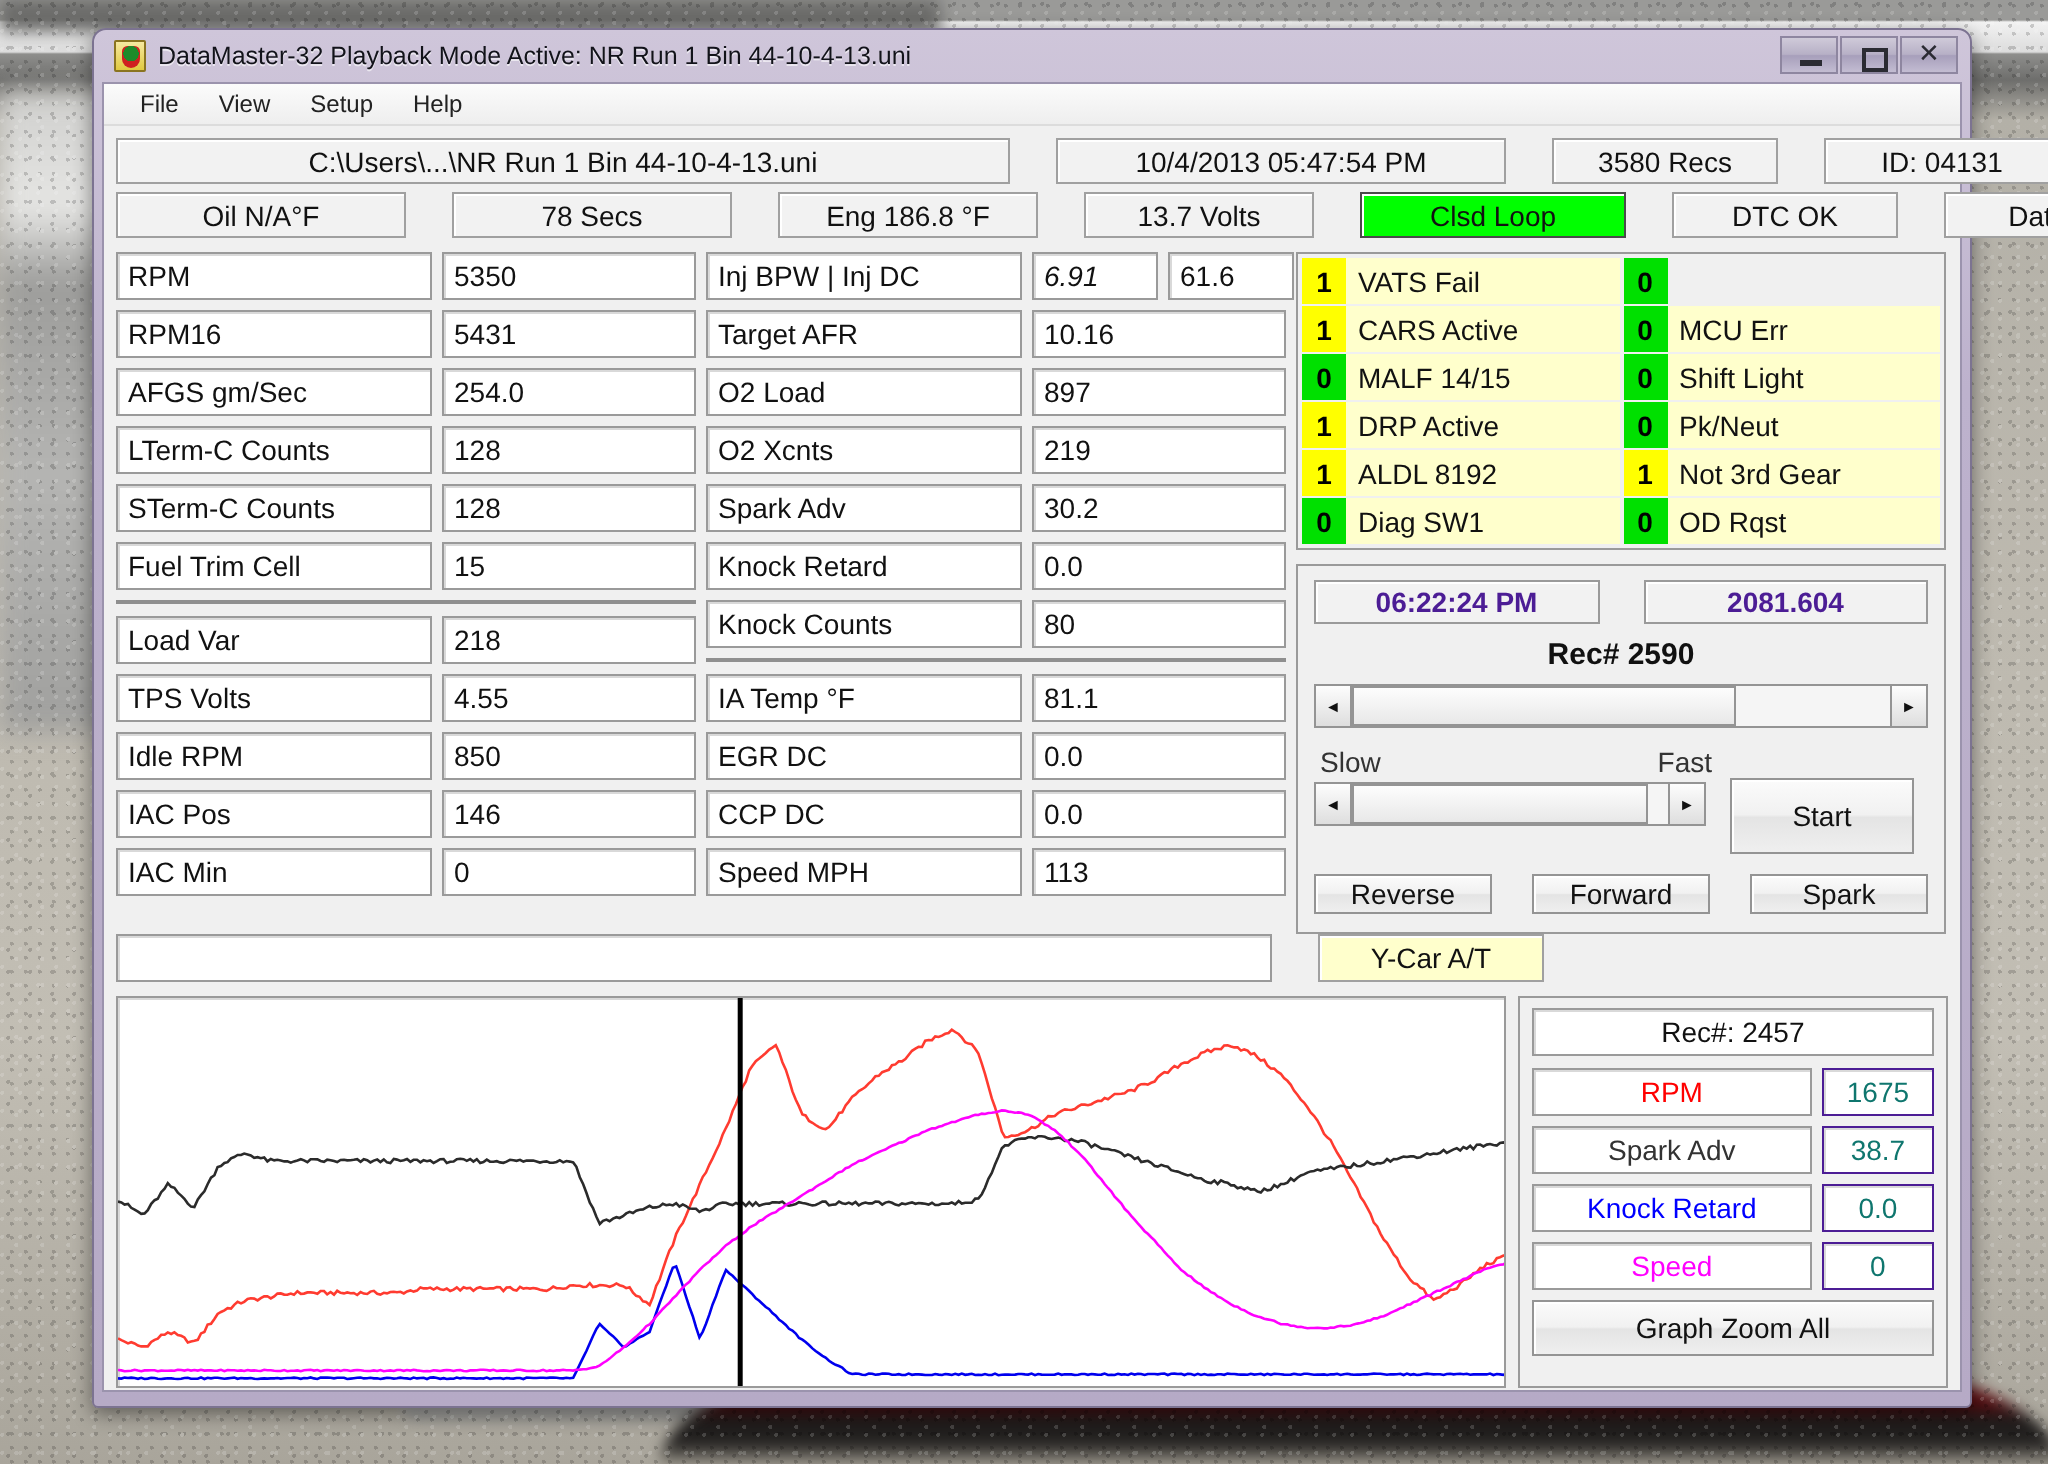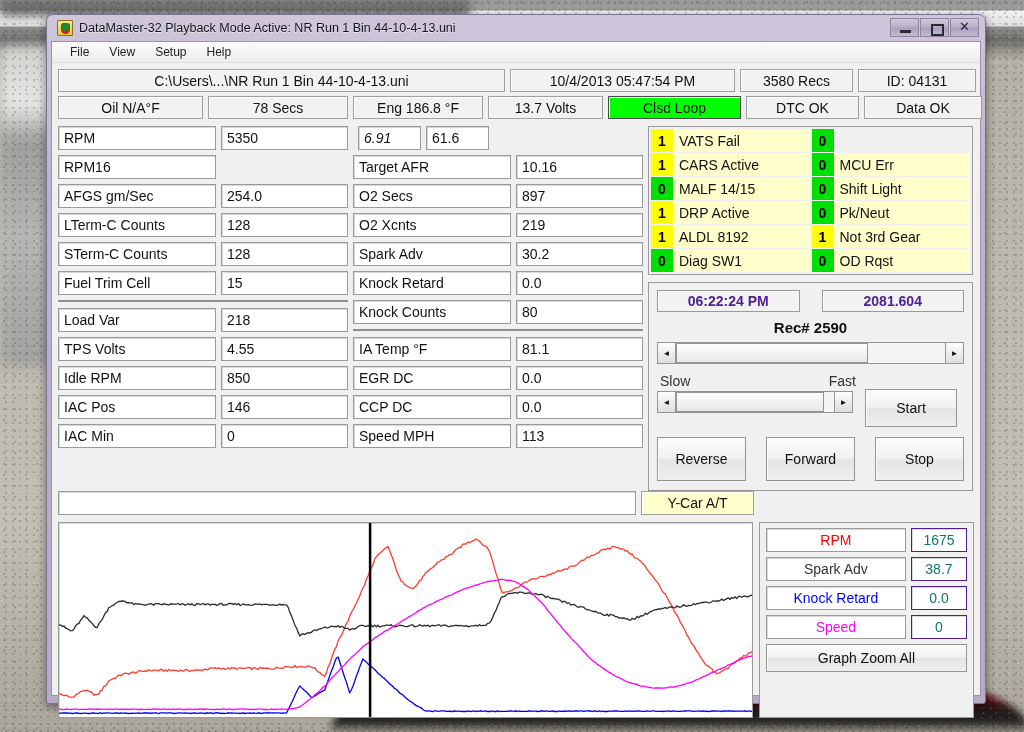--- a/index.html
+++ b/index.html
@@ -116,21 +116,21 @@
     height: 21px;
     background: linear-gradient(to bottom,#fbfbfb,#eeeeee);
     border-bottom: 1px solid #dcdcdc;
     display: flex; align-items: center;
     padding-left: 8px;
     font-size: 12px; color: #222;
   }
   #menubar .mi { padding: 1px 10px; cursor: default; }
 
   
-  .hrow { display: flex; padding: 0 6px; gap: 5px; border-radius: 10px; }
+  .hrow { display: flex; padding: 0 6px; gap: 23px; border-radius: 10px; }
   #hrow1 { margin-top: 6px; }
   #hrow2 { margin-top: 4px; }
   .cell {
     border: 1px solid #a0a0a0;
     background: #f2f2f2;
     box-shadow: inset 1px 1px 0 #ffffff;
     height: 23px;
     display:flex; align-items:center; justify-content:center;
     font-size: 14px; color:#111; white-space: nowrap;
   }
@@ -232,21 +232,21 @@
   .btn {
     border:1px solid #949494;
     background: linear-gradient(to bottom,#fbfbfb 0%,#f1f1f1 48%,#e4e4e4 52%,#efefef 100%);
     box-shadow: inset 1px 1px 0 #ffffff;
     font-size:14px; color:#111;
     display:flex; align-items:center; justify-content:center;
     cursor:default;
   }
   #btn-start { width:92px; height:38px; margin-top:-2px; }
   .btn-row { display:flex; gap:20px; margin-top:10px; }
-  .btn-row .btn { width:92px; height:44px; }
+  .btn-row .btn { width:92px; height:20px; }
 
   
   #graph-wrap { display:flex; padding: 7px 6px 0 6px; gap:6px; }
   #graph-panel {
     width: 698px; height: 196px;
     border:1px solid #9a9a9a;
     background:#ffffff;
     box-shadow: inset 1px 1px 0 #d9d9d9;
     position:relative; overflow:hidden;
   }
@@ -330,20 +330,21 @@
     <div id="body-wrap">
 
       <div class="field-col">
         <div id="left-g1">
             <div class="frow">
               <div class="fname">RPM</div>
               <div class="fval">5350</div>
             </div>
             <div class="frow">
               <div class="fname">RPM16</div>
+              <div class="fval">5431</div>
             </div>
             <div class="frow">
               <div class="fname">AFGS gm/Sec</div>
               <div class="fval">254.0</div>
             </div>
             <div class="frow">
               <div class="fname">LTerm-C Counts</div>
               <div class="fval">128</div>
             </div>
             <div class="frow">
@@ -376,29 +377,30 @@
             <div class="frow">
               <div class="fname">IAC Min</div>
               <div class="fval">0</div>
             </div>
           </div>
       </div>
 
       <div class="field-col">
         <div id="mid-g1">
             <div class="frow">
+              <div class="fname">Inj BPW  |  Inj DC</div>
               <div class="fval half">6.91</div>
               <div class="fval half2">61.6</div>
             </div>
             <div class="frow">
               <div class="fname">Target AFR</div>
               <div class="fval">10.16</div>
             </div>
             <div class="frow">
-              <div class="fname">O2 Secs</div>
+              <div class="fname">O2 Load</div>
               <div class="fval">897</div>
             </div>
             <div class="frow">
               <div class="fname">O2 Xcnts</div>
               <div class="fval">219</div>
             </div>
             <div class="frow">
               <div class="fname">Spark Adv</div>
               <div class="fval">30.2</div>
             </div>
@@ -516,21 +518,21 @@
                 <div class="sb-thumb"></div>
               </div>
               <div class="sb-arrow">►</div>
             </div>
             <div class="btn" id="btn-start">Start</div>
           </div>
 
           <div class="btn-row">
             <div class="btn">Reverse</div>
             <div class="btn">Forward</div>
-            <div class="btn">Stop</div>
+            <div class="btn">Spark</div>
           </div>
         </div>
       </div>
     </div>
 
     <div class="hrow" style="margin-top:0px;">
       <div class="fname" style="flex:0 0 578px; background:#ffffff;"></div>
       <div class="cell" style="flex:0 0 113px; background:#ffffcc; height:24px;">Y-Car A/T</div>
     </div>
 
@@ -539,20 +541,21 @@
         <svg id="graph-svg" width="696" height="194" viewBox="0 0 696 194" preserveAspectRatio="none">
             <path d="M0.0 170.2 L1.7 171.1 L3.3 171.8 L5.0 172.7 L6.6 172.1 L8.3 172.7 L10.0 173.8 L11.6 174.2 L13.3 174.2 L14.9 174.2 L16.6 172.0 L18.3 170.9 L19.9 170.3 L21.6 168.4 L23.3 168.4 L24.9 167.2 L26.6 168.0 L28.2 167.1 L29.9 168.5 L31.6 168.9 L33.2 169.7 L34.9 172.2 L36.5 171.7 L38.2 171.4 L39.9 170.9 L41.5 167.7 L43.2 167.0 L44.8 163.3 L46.5 162.9 L48.2 160.5 L49.8 158.0 L51.5 157.0 L53.2 156.2 L54.8 155.1 L56.5 155.3 L58.1 153.4 L59.8 151.9 L61.5 152.7 L63.1 151.9 L64.8 150.5 L66.4 150.1 L68.1 150.3 L69.8 151.2 L71.4 150.1 L73.1 149.2 L74.7 149.1 L76.4 150.2 L78.1 149.2 L79.7 147.8 L81.4 147.7 L83.1 148.3 L84.7 148.4 L86.4 147.8 L88.0 148.4 L89.7 146.6 L91.4 147.9 L93.0 147.8 L94.7 147.2 L96.3 147.2 L98.0 147.4 L99.7 147.9 L101.3 146.5 L103.0 146.5 L104.6 148.2 L106.3 147.0 L108.0 148.3 L109.6 146.4 L111.3 147.4 L113.0 147.7 L114.6 147.2 L116.3 147.6 L117.9 147.5 L119.6 148.5 L121.3 147.0 L122.9 147.8 L124.6 148.0 L126.2 146.8 L127.9 146.4 L129.6 147.9 L131.2 148.3 L132.9 147.4 L134.5 147.7 L136.2 147.0 L137.9 146.9 L139.5 147.1 L141.2 146.9 L142.9 147.7 L144.5 146.7 L146.2 146.2 L147.8 146.8 L149.5 146.3 L151.2 144.7 L152.8 145.2 L154.5 145.2 L156.1 144.8 L157.8 145.8 L159.5 144.8 L161.1 145.6 L162.8 146.0 L164.4 145.3 L166.1 146.5 L167.8 145.8 L169.4 144.7 L171.1 146.2 L172.8 144.6 L174.4 145.2 L176.1 144.9 L177.7 146.4 L179.4 145.1 L181.1 144.6 L182.7 145.3 L184.4 145.4 L186.0 145.2 L187.7 145.2 L189.4 144.5 L191.0 144.6 L192.7 146.5 L194.3 144.8 L196.0 144.6 L197.7 145.9 L199.3 146.3 L201.0 144.4 L202.7 145.3 L204.3 145.0 L206.0 145.3 L207.6 145.0 L209.3 145.3 L211.0 145.9 L212.6 146.2 L214.3 146.4 L215.9 145.6 L217.6 144.3 L219.3 145.1 L220.9 145.1 L222.6 145.4 L224.2 145.1 L225.9 143.7 L227.6 143.6 L229.2 143.9 L230.9 143.9 L232.6 144.5 L234.2 144.4 L235.9 142.6 L237.5 144.5 L239.2 144.2 L240.9 143.5 L242.5 143.6 L244.2 143.9 L245.8 144.4 L247.5 143.8 L249.2 142.7 L250.8 143.6 L252.5 144.1 L254.1 145.1 L255.8 144.6 L257.5 147.3 L259.1 148.9 L260.8 149.4 L262.5 151.7 L264.1 152.0 L265.8 153.5 L267.4 149.6 L269.1 143.9 L270.8 140.9 L272.4 135.8 L274.1 130.7 L275.7 126.3 L277.4 123.7 L279.1 117.9 L280.7 114.8 L282.4 112.5 L284.0 108.9 L285.7 104.8 L287.4 100.4 L289.0 98.3 L290.7 93.2 L292.4 89.4 L294.0 87.2 L295.7 83.3 L297.3 80.2 L299.0 76.5 L300.7 73.0 L302.3 68.4 L304.0 64.9 L305.6 61.8 L307.3 56.5 L309.0 53.0 L310.6 48.7 L312.3 44.4 L313.9 41.9 L315.6 36.2 L317.3 33.8 L318.9 31.6 L320.6 30.3 L322.3 28.9 L323.9 27.5 L325.6 25.8 L327.2 24.8 L328.9 23.6 L330.6 27.2 L332.2 32.1 L333.9 35.8 L335.5 40.8 L337.2 46.7 L338.9 50.9 L340.5 54.2 L342.2 58.2 L343.8 58.7 L345.5 61.5 L347.2 62.4 L348.8 63.5 L350.5 64.6 L352.2 65.2 L353.8 65.6 L355.5 64.5 L357.1 62.7 L358.8 60.7 L360.5 57.5 L362.1 57.2 L363.8 53.7 L365.4 51.8 L367.1 49.3 L368.8 48.2 L370.4 46.5 L372.1 45.6 L373.7 44.5 L375.4 42.7 L377.1 41.2 L378.7 39.1 L380.4 38.9 L382.1 37.1 L383.7 36.5 L385.4 35.9 L387.0 33.6 L388.7 33.2 L390.4 31.7 L392.0 31.7 L393.7 30.5 L395.3 28.5 L397.0 26.4 L398.7 25.3 L400.3 24.4 L402.0 24.5 L403.6 21.3 L405.3 21.0 L407.0 21.1 L408.6 19.2 L410.3 19.5 L412.0 18.8 L413.6 17.9 L415.3 17.5 L416.9 15.8 L418.6 17.0 L420.3 18.0 L421.9 19.7 L423.6 22.1 L425.2 22.8 L426.9 23.1 L428.6 25.4 L430.2 27.8 L431.9 32.8 L433.5 37.9 L435.2 44.1 L436.9 50.2 L438.5 54.6 L440.2 60.4 L441.9 66.8 L443.5 69.6 L445.2 69.5 L446.8 68.8 L448.5 68.9 L450.2 68.5 L451.8 67.6 L453.5 67.1 L455.1 66.1 L456.8 64.6 L458.5 64.9 L460.1 64.1 L461.8 62.0 L463.4 60.9 L465.1 59.1 L466.8 59.2 L468.4 59.0 L470.1 57.5 L471.8 56.4 L473.4 55.7 L475.1 55.9 L476.7 56.0 L478.4 55.5 L480.1 54.2 L481.7 53.3 L483.4 53.3 L485.0 53.6 L486.7 53.1 L488.4 52.1 L490.0 51.4 L491.7 51.5 L493.3 50.0 L495.0 50.6 L496.7 49.3 L498.3 48.0 L500.0 48.0 L501.7 47.9 L503.3 47.6 L505.0 46.2 L506.6 46.0 L508.3 46.5 L510.0 43.9 L511.6 43.1 L513.3 43.0 L514.9 43.3 L516.6 42.4 L518.3 41.8 L519.9 39.6 L521.6 38.2 L523.2 37.1 L524.9 37.4 L526.6 35.4 L528.2 34.0 L529.9 34.8 L531.6 32.9 L533.2 32.3 L534.9 32.3 L536.5 31.0 L538.2 30.2 L539.9 29.7 L541.5 27.4 L543.2 27.0 L544.8 25.9 L546.5 26.9 L548.2 25.5 L549.8 25.5 L551.5 25.6 L553.1 23.7 L554.8 23.6 L556.5 24.2 L558.1 24.7 L559.8 24.7 L561.5 26.3 L563.1 25.7 L564.8 26.3 L566.4 28.1 L568.1 27.6 L569.8 29.8 L571.4 31.3 L573.1 30.9 L574.7 33.8 L576.4 35.2 L578.1 35.3 L579.7 36.8 L581.4 37.9 L583.0 40.0 L584.7 41.4 L586.4 43.4 L588.0 46.3 L589.7 48.4 L591.4 50.8 L593.0 52.3 L594.7 54.6 L596.3 57.2 L598.0 58.9 L599.7 61.2 L601.3 64.2 L603.0 67.9 L604.6 69.7 L606.3 71.0 L608.0 74.5 L609.6 77.4 L611.3 80.1 L612.9 83.0 L614.6 86.7 L616.3 89.9 L617.9 92.2 L619.6 95.1 L621.3 99.5 L622.9 101.7 L624.6 104.8 L626.2 107.8 L627.9 112.3 L629.6 114.2 L631.2 117.8 L632.9 120.8 L634.5 122.4 L636.2 125.3 L637.9 128.3 L639.5 130.0 L641.2 134.0 L642.8 136.2 L644.5 138.5 L646.2 141.0 L647.8 142.6 L649.5 143.1 L651.2 144.9 L652.8 145.5 L654.5 148.7 L656.1 149.1 L657.8 150.8 L659.5 150.0 L661.1 149.6 L662.8 148.0 L664.4 147.6 L666.1 145.9 L667.8 145.8 L669.4 145.3 L671.1 142.6 L672.7 141.0 L674.4 140.6 L676.1 139.8 L677.7 137.6 L679.4 137.2 L681.1 135.0 L682.7 135.2 L684.4 132.5 L686.0 133.1 L687.7 132.6 L689.4 130.1 L691.0 129.6 L692.7 128.8 L694.3 128.9 L696.0 129.0" fill="none" stroke="#ff3b30" stroke-width="1.3" vector-effect="non-scaling-stroke"></path>
             <path d="M0.0 101.8 L1.7 102.2 L3.3 103.3 L5.0 103.0 L6.6 104.9 L8.3 105.8 L10.0 106.8 L11.6 107.9 L13.3 107.7 L14.9 106.1 L16.6 102.9 L18.3 101.1 L19.9 100.4 L21.6 97.1 L23.3 95.3 L24.9 92.6 L26.6 94.4 L28.2 94.9 L29.9 97.3 L31.6 98.8 L33.2 100.4 L34.9 102.8 L36.5 104.3 L38.2 104.5 L39.9 100.7 L41.5 98.6 L43.2 96.7 L44.8 93.1 L46.5 89.8 L48.2 88.6 L49.8 84.5 L51.5 84.0 L53.2 82.5 L54.8 82.1 L56.5 80.2 L58.1 79.5 L59.8 78.5 L61.5 78.5 L63.1 77.8 L64.8 78.2 L66.4 78.7 L68.1 79.9 L69.8 79.6 L71.4 80.1 L73.1 79.7 L74.7 81.7 L76.4 80.5 L78.1 81.2 L79.7 80.9 L81.4 81.2 L83.1 81.7 L84.7 81.6 L86.4 82.3 L88.0 81.7 L89.7 81.2 L91.4 80.6 L93.0 81.2 L94.7 82.1 L96.3 80.6 L98.0 80.6 L99.7 80.7 L101.3 81.5 L103.0 81.9 L104.6 80.8 L106.3 81.1 L108.0 81.5 L109.6 82.0 L111.3 81.0 L113.0 80.9 L114.6 81.2 L116.3 81.1 L117.9 80.9 L119.6 80.6 L121.3 81.9 L122.9 80.6 L124.6 81.1 L126.2 82.2 L127.9 81.3 L129.6 80.7 L131.2 82.0 L132.9 80.7 L134.5 82.2 L136.2 82.5 L137.9 80.5 L139.5 80.8 L141.2 81.5 L142.9 81.1 L144.5 80.5 L146.2 81.9 L147.8 80.9 L149.5 80.9 L151.2 82.2 L152.8 81.1 L154.5 81.6 L156.1 81.2 L157.8 82.5 L159.5 81.6 L161.1 80.6 L162.8 80.5 L164.4 82.5 L166.1 81.9 L167.8 81.8 L169.4 80.6 L171.1 80.4 L172.8 80.6 L174.4 81.4 L176.1 80.5 L177.7 81.8 L179.4 80.6 L181.1 82.5 L182.7 82.0 L184.4 80.8 L186.0 81.8 L187.7 81.9 L189.4 81.6 L191.0 82.2 L192.7 82.4 L194.3 81.8 L196.0 80.9 L197.7 81.1 L199.3 81.4 L201.0 80.9 L202.7 81.8 L204.3 81.3 L206.0 81.3 L207.6 81.3 L209.3 81.7 L211.0 82.3 L212.6 81.9 L214.3 81.7 L215.9 82.4 L217.6 82.4 L219.3 82.0 L220.9 81.1 L222.6 82.2 L224.2 81.5 L225.9 81.8 L227.6 82.2 L229.2 84.4 L230.9 89.6 L232.6 93.1 L234.2 97.4 L235.9 102.3 L237.5 105.0 L239.2 109.4 L240.9 113.0 L242.5 111.4 L244.2 110.8 L245.8 111.6 L247.5 110.3 L249.2 109.6 L250.8 110.0 L252.5 109.1 L254.1 107.7 L255.8 106.9 L257.5 107.5 L259.1 106.4 L260.8 105.9 L262.5 105.7 L264.1 104.8 L265.8 103.9 L267.4 104.8 L269.1 104.7 L270.8 104.2 L272.4 102.9 L274.1 103.6 L275.7 103.3 L277.4 103.7 L279.1 102.6 L280.7 104.3 L282.4 103.2 L284.0 104.0 L285.7 105.3 L287.4 105.4 L289.0 105.4 L290.7 107.0 L292.4 106.1 L294.0 105.6 L295.7 106.0 L297.3 105.1 L299.0 103.5 L300.7 102.7 L302.3 102.3 L304.0 102.4 L305.6 103.1 L307.3 103.5 L309.0 102.5 L310.6 103.2 L312.3 102.4 L313.9 103.9 L315.6 102.1 L317.3 103.8 L318.9 102.2 L320.6 103.9 L322.3 103.3 L323.9 102.9 L325.6 102.8 L327.2 102.2 L328.9 102.1 L330.6 102.3 L332.2 101.8 L333.9 103.4 L335.5 103.8 L337.2 103.5 L338.9 103.0 L340.5 102.1 L342.2 102.5 L343.8 102.7 L345.5 103.3 L347.2 103.7 L348.8 103.5 L350.5 102.7 L352.2 101.8 L353.8 101.8 L355.5 103.7 L357.1 103.4 L358.8 103.2 L360.5 101.8 L362.1 102.6 L363.8 103.0 L365.4 102.3 L367.1 103.1 L368.8 102.0 L370.4 103.7 L372.1 102.7 L373.7 102.3 L375.4 102.7 L377.1 102.7 L378.7 101.8 L380.4 101.9 L382.1 103.3 L383.7 102.3 L385.4 101.9 L387.0 102.4 L388.7 103.3 L390.4 103.7 L392.0 102.7 L393.7 103.1 L395.3 102.6 L397.0 102.2 L398.7 102.9 L400.3 102.5 L402.0 102.7 L403.6 102.9 L405.3 103.3 L407.0 102.4 L408.6 103.5 L410.3 103.5 L412.0 102.8 L413.6 102.9 L415.3 102.9 L416.9 102.2 L418.6 103.2 L420.3 101.5 L421.9 102.8 L423.6 102.4 L425.2 102.4 L426.9 102.4 L428.6 100.3 L430.2 100.2 L431.9 98.1 L433.5 94.9 L435.2 90.4 L436.9 87.5 L438.5 83.3 L440.2 79.4 L441.9 75.1 L443.5 73.7 L445.2 73.7 L446.8 72.2 L448.5 71.0 L450.2 70.5 L451.8 70.3 L453.5 70.3 L455.1 69.6 L456.8 69.6 L458.5 70.2 L460.1 69.1 L461.8 69.1 L463.4 69.4 L465.1 70.2 L466.8 70.5 L468.4 70.1 L470.1 69.8 L471.8 70.3 L473.4 71.5 L475.1 71.4 L476.7 70.5 L478.4 71.4 L480.1 71.9 L481.7 71.2 L483.4 71.5 L485.0 72.5 L486.7 74.6 L488.4 73.3 L490.0 74.2 L491.7 75.3 L493.3 75.5 L495.0 75.5 L496.7 76.0 L498.3 76.1 L500.0 76.7 L501.7 77.5 L503.3 79.1 L505.0 78.2 L506.6 78.9 L508.3 80.5 L510.0 79.7 L511.6 82.0 L513.3 81.7 L514.9 81.4 L516.6 82.4 L518.3 84.0 L519.9 84.3 L521.6 83.4 L523.2 84.0 L524.9 84.4 L526.6 86.1 L528.2 86.5 L529.9 86.8 L531.6 87.5 L533.2 88.1 L534.9 88.7 L536.5 88.3 L538.2 89.6 L539.9 90.1 L541.5 90.1 L543.2 91.4 L544.8 92.2 L546.5 92.5 L548.2 91.2 L549.8 93.0 L551.5 91.2 L553.1 92.0 L554.8 92.4 L556.5 93.7 L558.1 93.7 L559.8 95.1 L561.5 94.6 L563.1 95.6 L564.8 94.8 L566.4 95.8 L568.1 95.6 L569.8 96.8 L571.4 97.3 L573.1 95.3 L574.7 96.2 L576.4 95.9 L578.1 93.5 L579.7 94.7 L581.4 93.0 L583.0 93.0 L584.7 92.3 L586.4 90.2 L588.0 91.4 L589.7 89.9 L591.4 88.7 L593.0 88.2 L594.7 87.3 L596.3 86.7 L598.0 86.5 L599.7 85.8 L601.3 86.3 L603.0 85.4 L604.6 85.4 L606.3 84.5 L608.0 85.5 L609.6 84.5 L611.3 83.9 L612.9 84.0 L614.6 84.7 L616.3 84.8 L617.9 82.8 L619.6 84.0 L621.3 84.1 L622.9 83.4 L624.6 81.7 L626.2 82.8 L627.9 83.3 L629.6 82.5 L631.2 82.7 L632.9 82.2 L634.5 80.5 L636.2 81.8 L637.9 80.5 L639.5 80.6 L641.2 79.9 L642.8 79.3 L644.5 79.5 L646.2 79.2 L647.8 79.2 L649.5 79.9 L651.2 79.6 L652.8 78.7 L654.5 77.7 L656.1 78.3 L657.8 77.8 L659.5 78.0 L661.1 77.4 L662.8 76.0 L664.4 77.5 L666.1 76.6 L667.8 75.7 L669.4 75.1 L671.1 76.3 L672.7 74.5 L674.4 75.3 L676.1 73.9 L677.7 75.6 L679.4 73.4 L681.1 73.3 L682.7 74.2 L684.4 73.3 L686.0 73.0 L687.7 73.5 L689.4 73.8 L691.0 72.5 L692.7 72.2 L694.3 72.9 L696.0 71.2" fill="none" stroke="#2b2b2b" stroke-width="1.3" vector-effect="non-scaling-stroke"></path>
             <path d="M0.0 190.2 L1.7 190.3 L3.3 189.8 L5.0 190.0 L6.6 189.8 L8.3 190.0 L10.0 190.4 L11.6 189.9 L13.3 190.5 L14.9 190.3 L16.6 189.9 L18.3 190.0 L19.9 190.4 L21.6 190.5 L23.3 190.3 L24.9 190.1 L26.6 190.2 L28.2 190.4 L29.9 190.5 L31.6 190.4 L33.2 190.0 L34.9 189.9 L36.5 190.4 L38.2 190.4 L39.9 190.4 L41.5 189.7 L43.2 190.5 L44.8 189.9 L46.5 190.2 L48.2 189.9 L49.8 189.9 L51.5 190.1 L53.2 190.4 L54.8 190.2 L56.5 190.0 L58.1 189.8 L59.8 190.4 L61.5 190.0 L63.1 190.2 L64.8 190.2 L66.4 190.0 L68.1 190.4 L69.8 190.5 L71.4 190.3 L73.1 190.2 L74.7 190.3 L76.4 190.2 L78.1 190.2 L79.7 190.0 L81.4 190.3 L83.1 190.1 L84.7 190.0 L86.4 190.0 L88.0 189.8 L89.7 190.0 L91.4 190.4 L93.0 190.0 L94.7 190.1 L96.3 189.7 L98.0 190.2 L99.7 190.5 L101.3 189.8 L103.0 189.8 L104.6 189.8 L106.3 189.9 L108.0 190.2 L109.6 189.9 L111.3 189.9 L113.0 189.9 L114.6 190.5 L116.3 190.3 L117.9 190.1 L119.6 189.9 L121.3 189.8 L122.9 190.2 L124.6 190.1 L126.2 189.9 L127.9 190.2 L129.6 190.1 L131.2 190.5 L132.9 190.2 L134.5 189.9 L136.2 190.0 L137.9 190.3 L139.5 190.1 L141.2 189.8 L142.9 190.1 L144.5 190.2 L146.2 190.5 L147.8 189.8 L149.5 190.2 L151.2 190.0 L152.8 189.9 L154.5 190.5 L156.1 189.8 L157.8 189.7 L159.5 190.0 L161.1 190.4 L162.8 190.1 L164.4 190.5 L166.1 190.3 L167.8 190.4 L169.4 189.8 L171.1 190.2 L172.8 189.9 L174.4 190.1 L176.1 190.1 L177.7 190.2 L179.4 190.3 L181.1 190.1 L182.7 190.3 L184.4 189.8 L186.0 190.5 L187.7 190.1 L189.4 190.1 L191.0 190.0 L192.7 190.4 L194.3 190.0 L196.0 190.2 L197.7 190.3 L199.3 190.0 L201.0 190.0 L202.7 190.5 L204.3 189.8 L206.0 189.9 L207.6 190.0 L209.3 190.0 L211.0 189.9 L212.6 189.9 L214.3 190.0 L215.9 189.8 L217.6 189.8 L219.3 189.9 L220.9 190.1 L222.6 190.2 L224.2 189.9 L225.9 190.1 L227.6 189.9 L229.2 186.7 L230.9 183.2 L232.6 179.7 L234.2 176.5 L235.9 172.6 L237.5 169.0 L239.2 165.5 L240.9 163.0 L242.5 164.6 L244.2 166.2 L245.8 167.7 L247.5 169.1 L249.2 170.8 L250.8 172.7 L252.5 174.4 L254.1 174.1 L255.8 172.8 L257.5 172.0 L259.1 170.7 L260.8 169.6 L262.5 168.9 L264.1 167.9 L265.8 167.0 L267.4 162.3 L269.1 157.5 L270.8 152.6 L272.4 148.3 L274.1 144.0 L275.7 139.2 L277.4 134.9 L279.1 134.2 L280.7 138.8 L282.4 144.1 L284.0 149.3 L285.7 154.5 L287.4 159.1 L289.0 164.6 L290.7 169.7 L292.4 166.8 L294.0 162.9 L295.7 158.2 L297.3 153.2 L299.0 149.1 L300.7 144.1 L302.3 140.0 L304.0 136.0 L305.6 137.6 L307.3 138.9 L309.0 140.7 L310.6 142.3 L312.3 143.6 L313.9 144.9 L315.6 146.5 L317.3 148.2 L318.9 150.2 L320.6 151.4 L322.3 153.0 L323.9 154.5 L325.6 155.6 L327.2 157.5 L328.9 158.8 L330.6 160.9 L332.2 162.0 L333.9 163.5 L335.5 165.4 L337.2 166.3 L338.9 167.8 L340.5 170.0 L342.2 170.8 L343.8 172.0 L345.5 173.5 L347.2 175.2 L348.8 176.5 L350.5 177.7 L352.2 178.9 L353.8 179.8 L355.5 181.4 L357.1 182.4 L358.8 183.4 L360.5 184.0 L362.1 184.8 L363.8 186.5 L365.4 187.5 L367.1 188.0 L368.8 187.8 L370.4 187.9 L372.1 188.4 L373.7 188.5 L375.4 187.8 L377.1 187.9 L378.7 188.4 L380.4 188.2 L382.1 187.8 L383.7 187.8 L385.4 187.9 L387.0 188.4 L388.7 188.4 L390.4 188.1 L392.0 188.5 L393.7 188.5 L395.3 187.8 L397.0 188.4 L398.7 188.2 L400.3 188.2 L402.0 188.3 L403.6 188.5 L405.3 188.5 L407.0 188.5 L408.6 188.0 L410.3 188.3 L412.0 188.5 L413.6 188.0 L415.3 188.2 L416.9 188.5 L418.6 187.9 L420.3 188.4 L421.9 187.8 L423.6 188.4 L425.2 188.2 L426.9 187.9 L428.6 188.5 L430.2 188.4 L431.9 188.5 L433.5 188.0 L435.2 188.5 L436.9 188.5 L438.5 187.8 L440.2 188.6 L441.9 188.4 L443.5 188.3 L445.2 188.3 L446.8 188.4 L448.5 188.3 L450.2 188.0 L451.8 188.0 L453.5 188.2 L455.1 188.3 L456.8 187.8 L458.5 188.6 L460.1 188.0 L461.8 188.3 L463.4 188.4 L465.1 188.4 L466.8 188.4 L468.4 188.3 L470.1 187.8 L471.8 188.4 L473.4 188.1 L475.1 188.2 L476.7 188.2 L478.4 188.5 L480.1 188.4 L481.7 188.0 L483.4 188.0 L485.0 188.4 L486.7 188.0 L488.4 188.2 L490.0 188.4 L491.7 188.3 L493.3 187.8 L495.0 188.5 L496.7 188.4 L498.3 188.5 L500.0 187.9 L501.7 188.3 L503.3 188.1 L505.0 188.5 L506.6 187.8 L508.3 188.3 L510.0 187.9 L511.6 188.0 L513.3 188.5 L514.9 188.0 L516.6 188.0 L518.3 188.0 L519.9 188.2 L521.6 187.9 L523.2 187.8 L524.9 188.5 L526.6 187.9 L528.2 187.8 L529.9 188.0 L531.6 187.9 L533.2 188.5 L534.9 187.9 L536.5 188.0 L538.2 188.6 L539.9 187.9 L541.5 188.5 L543.2 188.0 L544.8 188.5 L546.5 188.3 L548.2 188.5 L549.8 188.1 L551.5 188.1 L553.1 188.4 L554.8 187.8 L556.5 188.0 L558.1 188.0 L559.8 188.2 L561.5 188.3 L563.1 188.3 L564.8 188.4 L566.4 187.9 L568.1 188.3 L569.8 188.1 L571.4 187.9 L573.1 188.5 L574.7 187.9 L576.4 188.4 L578.1 187.9 L579.7 188.0 L581.4 188.1 L583.0 188.3 L584.7 188.4 L586.4 188.3 L588.0 187.9 L589.7 188.2 L591.4 188.4 L593.0 187.9 L594.7 187.9 L596.3 188.1 L598.0 188.4 L599.7 188.3 L601.3 188.3 L603.0 188.2 L604.6 188.5 L606.3 188.1 L608.0 188.2 L609.6 187.9 L611.3 188.5 L612.9 188.1 L614.6 187.9 L616.3 188.2 L617.9 188.4 L619.6 188.3 L621.3 188.3 L622.9 188.1 L624.6 188.2 L626.2 188.0 L627.9 187.8 L629.6 187.9 L631.2 187.9 L632.9 188.1 L634.5 188.4 L636.2 188.1 L637.9 188.2 L639.5 188.1 L641.2 187.9 L642.8 188.5 L644.5 187.8 L646.2 188.4 L647.8 188.1 L649.5 188.5 L651.2 188.3 L652.8 188.0 L654.5 187.8 L656.1 188.0 L657.8 188.2 L659.5 188.1 L661.1 188.1 L662.8 188.5 L664.4 188.0 L666.1 187.9 L667.8 188.2 L669.4 188.0 L671.1 187.9 L672.7 188.1 L674.4 187.9 L676.1 188.4 L677.7 188.2 L679.4 188.2 L681.1 188.2 L682.7 188.1 L684.4 188.2 L686.0 187.8 L687.7 188.5 L689.4 188.0 L691.0 188.2 L692.7 188.4 L694.3 187.8 L696.0 187.9" fill="none" stroke="#0000ee" stroke-width="1.3" vector-effect="non-scaling-stroke"></path>
             <path d="M0.0 186.0 L1.7 186.2 L3.3 186.6 L5.0 186.5 L6.6 186.4 L8.3 185.9 L10.0 186.3 L11.6 186.6 L13.3 186.2 L14.9 186.2 L16.6 186.1 L18.3 186.1 L19.9 186.6 L21.6 186.3 L23.3 186.4 L24.9 186.4 L26.6 186.3 L28.2 186.4 L29.9 185.9 L31.6 186.0 L33.2 186.3 L34.9 185.9 L36.5 186.3 L38.2 186.0 L39.9 186.3 L41.5 185.9 L43.2 186.3 L44.8 186.2 L46.5 186.2 L48.2 186.4 L49.8 186.3 L51.5 185.9 L53.2 186.6 L54.8 186.0 L56.5 186.1 L58.1 186.1 L59.8 186.4 L61.5 186.2 L63.1 186.5 L64.8 186.0 L66.4 186.3 L68.1 186.2 L69.8 186.4 L71.4 186.5 L73.1 185.9 L74.7 186.1 L76.4 186.1 L78.1 186.4 L79.7 186.5 L81.4 186.5 L83.1 186.0 L84.7 186.6 L86.4 186.4 L88.0 186.4 L89.7 186.2 L91.4 186.6 L93.0 186.1 L94.7 186.0 L96.3 185.9 L98.0 186.3 L99.7 186.0 L101.3 186.6 L103.0 186.2 L104.6 186.0 L106.3 186.2 L108.0 186.4 L109.6 186.0 L111.3 186.5 L113.0 186.0 L114.6 186.1 L116.3 186.5 L117.9 186.2 L119.6 186.0 L121.3 186.1 L122.9 186.4 L124.6 186.5 L126.2 186.5 L127.9 186.2 L129.6 186.5 L131.2 186.0 L132.9 186.6 L134.5 186.4 L136.2 186.2 L137.9 186.5 L139.5 186.0 L141.2 186.0 L142.9 186.4 L144.5 186.0 L146.2 186.3 L147.8 185.9 L149.5 186.2 L151.2 186.4 L152.8 186.6 L154.5 186.5 L156.1 186.6 L157.8 186.1 L159.5 186.3 L161.1 186.5 L162.8 186.2 L164.4 186.0 L166.1 186.1 L167.8 186.5 L169.4 186.1 L171.1 186.0 L172.8 186.5 L174.4 186.6 L176.1 186.2 L177.7 186.2 L179.4 186.1 L181.1 185.9 L182.7 185.9 L184.4 186.0 L186.0 186.3 L187.7 185.9 L189.4 186.5 L191.0 186.3 L192.7 186.2 L194.3 186.3 L196.0 186.5 L197.7 186.3 L199.3 185.9 L201.0 185.9 L202.7 186.2 L204.3 186.5 L206.0 186.5 L207.6 186.4 L209.3 186.6 L211.0 186.4 L212.6 185.9 L214.3 186.6 L215.9 186.2 L217.6 186.5 L219.3 186.2 L220.9 186.2 L222.6 185.9 L224.2 186.1 L225.9 186.1 L227.6 186.3 L229.2 185.9 L230.9 185.8 L232.6 185.6 L234.2 185.6 L235.9 185.1 L237.5 184.8 L239.2 184.5 L240.9 183.7 L242.5 182.5 L244.2 181.5 L245.8 180.3 L247.5 178.8 L249.2 177.3 L250.8 176.5 L252.5 174.9 L254.1 173.7 L255.8 172.1 L257.5 170.6 L259.1 169.3 L260.8 167.7 L262.5 166.0 L264.1 164.1 L265.8 163.2 L267.4 161.5 L269.1 159.2 L270.8 157.3 L272.4 155.5 L274.1 153.8 L275.7 152.4 L277.4 150.2 L279.1 148.8 L280.7 146.7 L282.4 144.8 L284.0 143.2 L285.7 141.9 L287.4 139.5 L289.0 137.9 L290.7 136.1 L292.4 134.3 L294.0 133.0 L295.7 131.8 L297.3 129.9 L299.0 128.6 L300.7 127.1 L302.3 125.3 L304.0 123.6 L305.6 122.6 L307.3 121.1 L309.0 120.4 L310.6 119.0 L312.3 117.8 L313.9 116.7 L315.6 114.8 L317.3 113.9 L318.9 113.2 L320.6 111.5 L322.3 110.9 L323.9 109.5 L325.6 108.4 L327.2 107.6 L328.9 107.1 L330.6 105.6 L332.2 104.9 L333.9 103.4 L335.5 102.6 L337.2 101.9 L338.9 100.8 L340.5 99.7 L342.2 98.5 L343.8 97.5 L345.5 96.4 L347.2 95.9 L348.8 94.5 L350.5 93.4 L352.2 92.6 L353.8 91.7 L355.5 90.6 L357.1 89.7 L358.8 88.1 L360.5 87.1 L362.1 86.7 L363.8 85.1 L365.4 84.6 L367.1 83.4 L368.8 82.6 L370.4 81.5 L372.1 81.2 L373.7 80.5 L375.4 79.6 L377.1 78.6 L378.7 77.8 L380.4 77.0 L382.1 76.3 L383.7 75.8 L385.4 74.7 L387.0 73.9 L388.7 73.3 L390.4 72.4 L392.0 72.2 L393.7 71.5 L395.3 70.2 L397.0 69.4 L398.7 68.8 L400.3 68.4 L402.0 67.2 L403.6 66.7 L405.3 65.9 L407.0 65.2 L408.6 65.2 L410.3 64.4 L412.0 64.0 L413.6 63.2 L415.3 62.7 L416.9 62.0 L418.6 62.0 L420.3 61.2 L421.9 60.5 L423.6 60.0 L425.2 59.7 L426.9 59.0 L428.6 58.4 L430.2 58.5 L431.9 57.8 L433.5 58.0 L435.2 57.5 L436.9 57.4 L438.5 57.1 L440.2 56.7 L441.9 56.2 L443.5 56.3 L445.2 56.8 L446.8 57.0 L448.5 57.4 L450.2 57.2 L451.8 57.4 L453.5 58.1 L455.1 58.4 L456.8 59.0 L458.5 59.8 L460.1 60.8 L461.8 61.8 L463.4 63.3 L465.1 63.9 L466.8 65.3 L468.4 66.1 L470.1 67.7 L471.8 69.1 L473.4 70.9 L475.1 71.9 L476.7 74.2 L478.4 75.6 L480.1 77.2 L481.7 78.8 L483.4 80.5 L485.0 82.4 L486.7 84.4 L488.4 87.1 L490.0 89.0 L491.7 90.7 L493.3 93.0 L495.0 95.0 L496.7 96.8 L498.3 99.3 L500.0 101.0 L501.7 102.8 L503.3 105.4 L505.0 107.0 L506.6 108.9 L508.3 110.8 L510.0 112.8 L511.6 114.6 L513.3 116.6 L514.9 117.9 L516.6 119.6 L518.3 121.2 L519.9 123.3 L521.6 124.9 L523.2 127.0 L524.9 128.8 L526.6 130.4 L528.2 132.5 L529.9 134.1 L531.6 136.0 L533.2 137.1 L534.9 138.7 L536.5 139.3 L538.2 141.2 L539.9 142.4 L541.5 143.2 L543.2 144.9 L544.8 145.6 L546.5 147.1 L548.2 147.7 L549.8 149.2 L551.5 149.9 L553.1 151.0 L554.8 152.1 L556.5 153.2 L558.1 154.1 L559.8 154.4 L561.5 155.7 L563.1 156.1 L564.8 157.2 L566.4 158.0 L568.1 158.8 L569.8 159.3 L571.4 159.6 L573.1 160.4 L574.7 160.7 L576.4 161.0 L578.1 161.4 L579.7 162.3 L581.4 163.1 L583.0 163.1 L584.7 163.2 L586.4 163.9 L588.0 163.9 L589.7 164.5 L591.4 164.4 L593.0 164.8 L594.7 165.1 L596.3 165.0 L598.0 165.0 L599.7 164.9 L601.3 165.0 L603.0 165.2 L604.6 165.2 L606.3 164.8 L608.0 164.9 L609.6 164.3 L611.3 163.9 L612.9 164.2 L614.6 164.0 L616.3 163.9 L617.9 163.2 L619.6 162.8 L621.3 162.5 L622.9 162.1 L624.6 161.4 L626.2 161.2 L627.9 160.2 L629.6 160.2 L631.2 159.4 L632.9 159.1 L634.5 158.4 L636.2 157.4 L637.9 156.7 L639.5 156.0 L641.2 155.1 L642.8 154.7 L644.5 153.4 L646.2 153.2 L647.8 152.0 L649.5 151.6 L651.2 150.3 L652.8 149.6 L654.5 148.8 L656.1 148.7 L657.8 147.3 L659.5 146.4 L661.1 146.4 L662.8 145.3 L664.4 144.6 L666.1 144.1 L667.8 142.7 L669.4 141.9 L671.1 141.5 L672.7 140.5 L674.4 140.2 L676.1 138.9 L677.7 138.0 L679.4 137.3 L681.1 136.9 L682.7 135.8 L684.4 135.2 L686.0 134.9 L687.7 134.3 L689.4 133.7 L691.0 133.4 L692.7 133.2 L694.3 132.1 L696.0 132.2" fill="none" stroke="#ff00ff" stroke-width="1.3" vector-effect="non-scaling-stroke"></path>
             <line x1="311.1" x2="311.1" y1="0" y2="194" stroke="#000000" stroke-width="2.5"></line>
           </svg>
       </div>
 
       <div id="legend-panel">
+        <div id="legend-rec">Rec#:  2457</div>
         <div id="legend-rows">
             <div class="lg-row">
               <div class="lg-name" style="color: rgb(255, 0, 0);">RPM</div>
               <div class="lg-val">1675</div>
             </div>
             <div class="lg-row">
               <div class="lg-name" style="color: rgb(51, 51, 51);">Spark Adv</div>
               <div class="lg-val">38.7</div>
             </div>
             <div class="lg-row">

